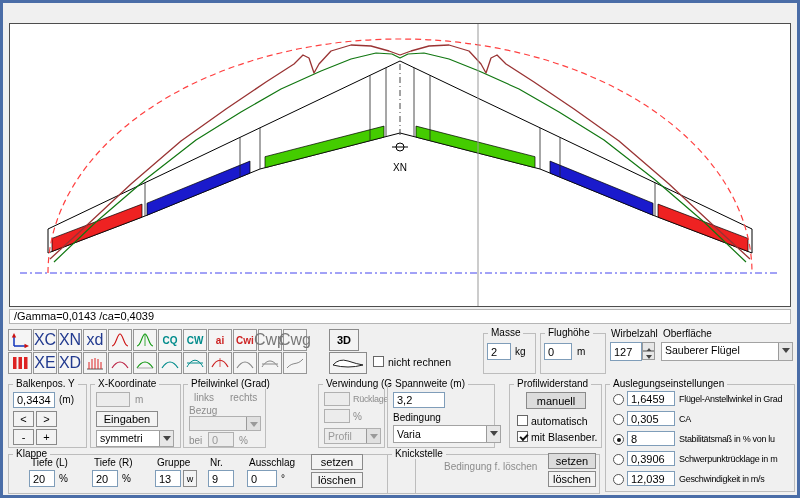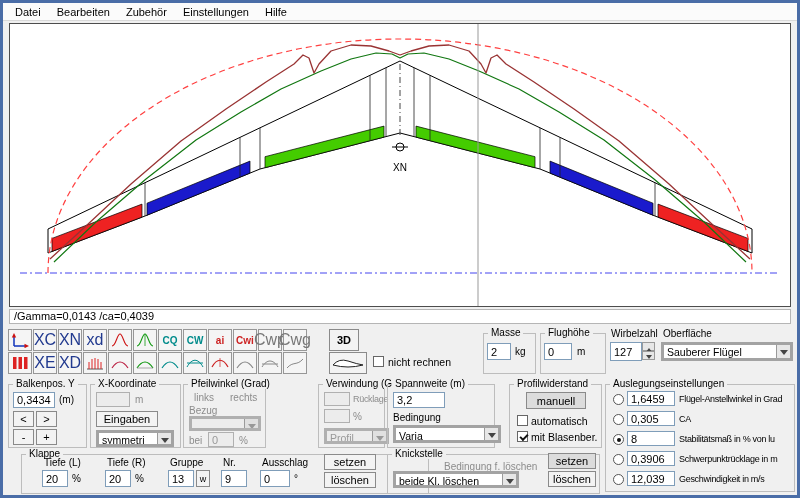--- a/index.html
+++ b/index.html
@@ -48,21 +48,21 @@
   }
   .input.gray { background:#ececec; border-color:#b0b0b0; color:#999; }
   .lbl { position:absolute; font-size:10px; white-space:nowrap; }
   .lbl.dim { color:#8c8c8c; }
   .group { position:absolute; border:1px solid #bdbdbd; }
   .glabel {
     position:absolute; top:-7px; left:4px; background:#f0f0f0;
     padding:0 3px; font-size:10px; white-space:nowrap;
   }
   .combo {
-    position:absolute; background:#fff; border:3px solid #a3a3a3;
+    position:absolute; background:#fff; border:1px solid #a3a3a3;
     font-size:10.5px; overflow:hidden;
   }
   .combo .ctext { position:absolute; left:3px; top:1px; right:16px; white-space:nowrap; overflow:hidden; }
   .combo .carrow {
     position:absolute; right:0; top:0; bottom:0; width:14px;
     background:#e7e7e7; border-left:1px solid #9a9a9a;
   }
   .combo .carrow::after {
     content:""; position:absolute; left:3px; top:5px;
     border:4px solid transparent; border-top:5px solid #444;
@@ -91,27 +91,20 @@
     content:""; position:absolute; left:2.5px; top:3px;
     border:3px solid transparent; border-top:4px solid #444;
   }
   .vlbl { font-size:9px; letter-spacing:-0.3px; }
 </style>
 </head>
 <body>
 
 <div class="window">
 
-  <div class="menubar">
-    <span class="menu-item">Datei</span>
-    <span class="menu-item">Bearbeiten</span>
-    <span class="menu-item">Zubehör</span>
-    <span class="menu-item">Einstellungen</span>
-    <span class="menu-item">Hilfe</span>
-  </div>
 
   <div class="canvas">
     <svg width="780" height="282" viewBox="0 0 780 282">
 
       <polygon points="38,205 390,37 742,205 742,229 645,192 530,145 390,109 250,145 135,192 38,229" fill="#ffffff" stroke="#000" stroke-width="1"></polygon>
 
       <polygon points="406,113.1 525,143.7 525,132.7 406,102.1" fill="#44cc00" stroke="#000" stroke-width="0.7"></polygon>
       <polygon points="374,113.1 255,143.7 255,132.7 374,102.1" fill="#44cc00" stroke="#000" stroke-width="0.7"></polygon>
       <polygon points="540,149.1 643,191.2 643,179.2 540,137.1" fill="#1a1acc" stroke="#000" stroke-width="0.7"></polygon>
       <polygon points="240,149.1 137,191.2 137,179.2 240,137.1" fill="#1a1acc" stroke="#000" stroke-width="0.7"></polygon>
@@ -304,21 +297,21 @@
     <div class="lbl dim" style="left:55px;top:50px">%</div>
   </div>
 
 
   <div class="group" style="left:315px;top:381px;width:67px;height:64px">
     <div class="glabel">Verwindung (Grad)</div>
     <div class="input gray" style="left:5px;top:7px;width:26px;height:14px"></div>
     <div class="lbl dim vlbl" style="left:34px;top:9px">Rücklage</div>
     <div class="input gray" style="left:5px;top:24px;width:26px;height:14px"></div>
     <div class="lbl dim" style="left:34px;top:26px">%</div>
-    <div class="combo gray" style="left:5px;top:43px;width:65px;height:16px">
+    <div class="combo gray" style="left:5px;top:43px;width:57px;height:16px">
       <span class="ctext">Profil</span>
       <span class="carrow"></span>
     </div>
   </div>
 
   <div class="group" style="left:384px;top:381px;width:108px;height:64px">
     <div class="glabel">Spannweite (m)</div>
     <div class="input" style="left:5px;top:7px;width:52px;height:16px">3,2</div>
     <div class="lbl" style="left:5px;top:27px">Bedingung</div>
     <div class="combo" style="left:5px;top:40px;width:108px;height:18px">
@@ -348,21 +341,21 @@
     <div class="input" style="left:21px;top:46px;width:48px;height:15px">8</div>
     <div class="lbl vlbl" style="left:73px;top:49px">Stabilitätsmaß in % von lu</div>
     <span class="radio" style="left:7px;top:69px"></span>
     <div class="input" style="left:21px;top:66px;width:48px;height:15px">0,3906</div>
     <div class="lbl vlbl" style="left:73px;top:69px">Schwerpunktrücklage in m</div>
     <span class="radio" style="left:7px;top:89px"></span>
     <div class="input" style="left:21px;top:86px;width:48px;height:15px">12,039</div>
     <div class="lbl vlbl" style="left:73px;top:89px">Geschwindigkeit in m/s</div>
   </div>
 
-  <div class="group" style="left:18px;top:451px;width:408px;height:40px">
+  <div class="group" style="left:5px;top:451px;width:408px;height:40px">
     <div class="glabel">Klappe</div>
     <div class="lbl" style="left:22px;top:2px">Tiefe (L)</div>
     <div class="lbl" style="left:85px;top:2px">Tiefe (R)</div>
     <div class="lbl" style="left:148px;top:2px">Gruppe</div>
     <div class="lbl" style="left:201px;top:2px">Nr.</div>
     <div class="lbl" style="left:240px;top:2px">Ausschlag</div>
     <div class="input" style="left:20px;top:15px;width:26px;height:17px">20</div>
     <div class="lbl" style="left:50px;top:18px">%</div>
     <div class="input" style="left:83px;top:15px;width:26px;height:17px">20</div>
     <div class="lbl" style="left:113px;top:18px">%</div>
@@ -371,21 +364,17 @@
     <div class="input" style="left:199px;top:15px;width:26px;height:17px">9</div>
     <div class="input" style="left:238px;top:15px;width:30px;height:17px">0</div>
     <div class="lbl" style="left:272px;top:18px">°</div>
     <button class="btn" style="left:302px;top:-1px;width:52px;height:16px">setzen</button>
     <button class="btn" style="left:302px;top:17px;width:52px;height:16px">löschen</button>
   </div>
 
   <div class="group" style="left:384px;top:451px;width:213px;height:40px">
     <div class="glabel">Knickstelle</div>
     <div class="lbl dim" style="left:56px;top:6px">Bedingung f. löschen</div>
-    <div class="combo" style="left:5px;top:16px;width:126px;height:17px">
-      <span class="ctext">beide Kl. löschen</span>
-      <span class="carrow"></span>
-    </div>
     <button class="btn graybg" style="left:160px;top:-2px;width:48px;height:16px">setzen</button>
     <button class="btn" style="left:160px;top:16px;width:48px;height:16px">löschen</button>
   </div>
 
 </div>
 
 </body></html>

